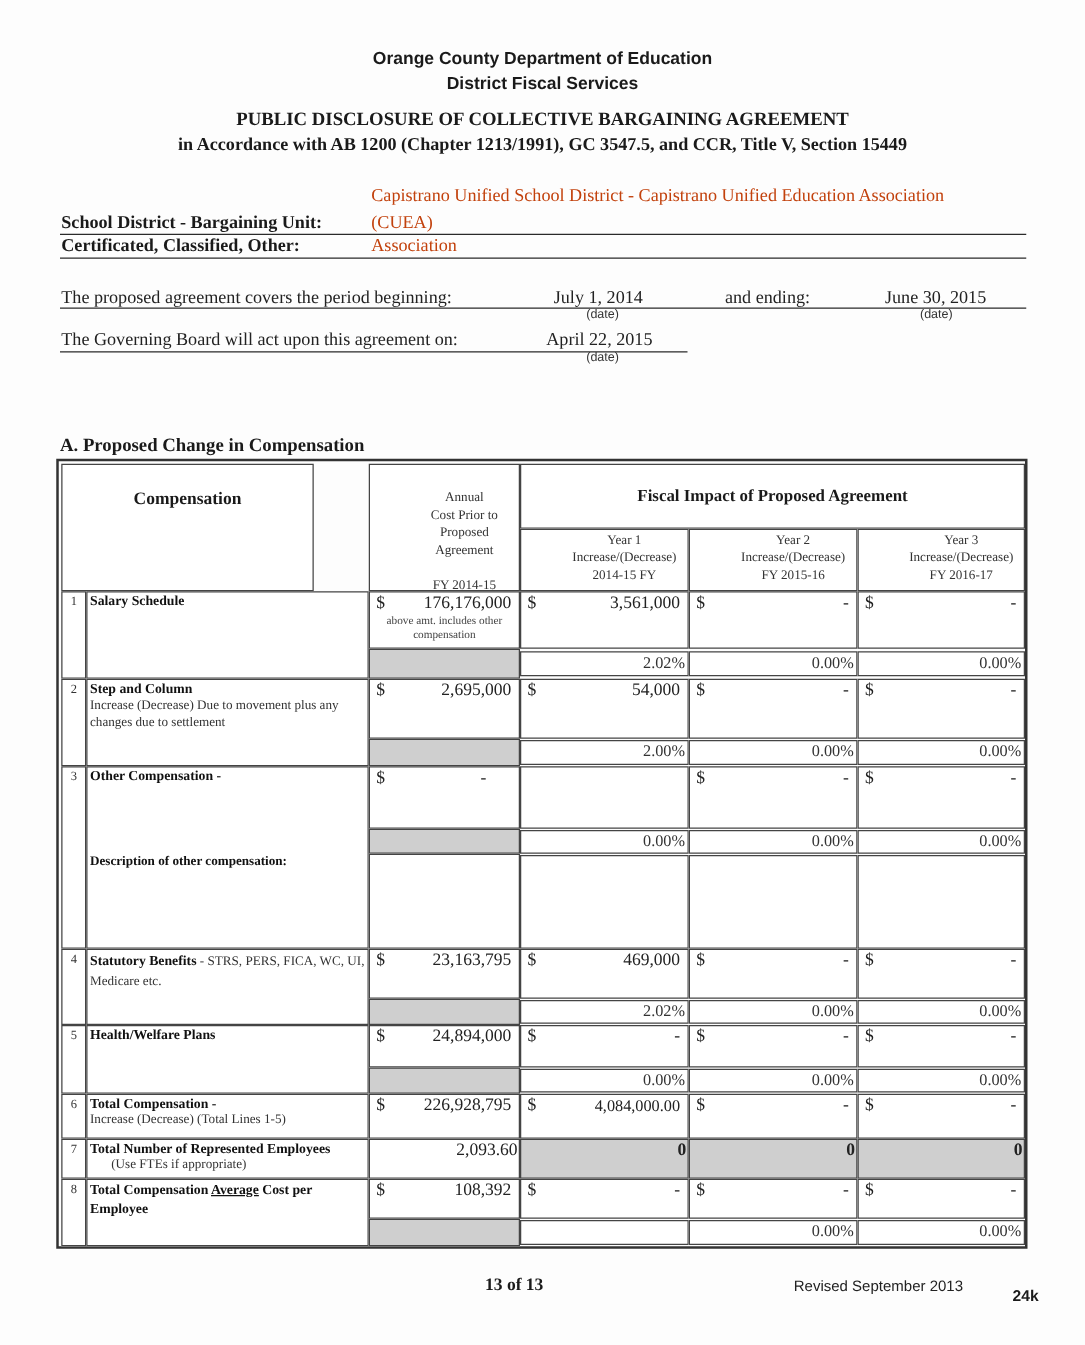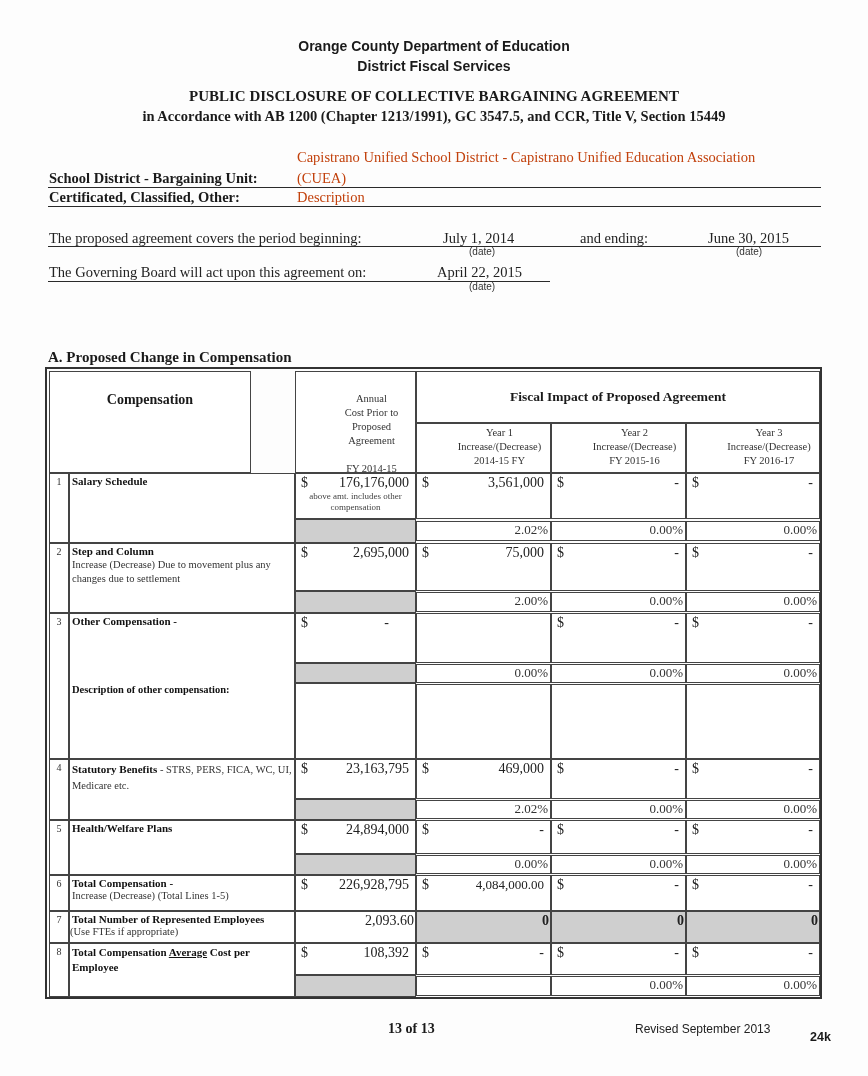--- a/index.html
+++ b/index.html
@@ -47,21 +47,21 @@
 <div class="abs sans center org1">Orange County Department of Education</div>
 <div class="abs sans center org2">District Fiscal Services</div>
 <div class="abs serif center title1">PUBLIC DISCLOSURE OF COLLECTIVE BARGAINING AGREEMENT</div>
 <div class="abs serif center title2">in Accordance with AB 1200 (Chapter 1213/1991), GC 3547.5, and CCR, Title V, Section 15449</div>
 
 <div class="abs serif val" style="left:297px; top:149px;">Capistrano Unified School District - Capistrano Unified Education Association</div>
 <div class="abs serif lbl-bold" style="left:49px; top:170px;">School District - Bargaining Unit:</div>
 <div class="abs serif val" style="left:297px; top:170px;">(CUEA)</div>
 <div class="rule" style="left:48px; top:187px; width:773px;"></div>
 <div class="abs serif lbl-bold" style="left:49px; top:189px;">Certificated, Classified, Other:</div>
-<div class="abs serif val" style="left:297px; top:189px;">Description</div>
+<div class="abs serif val" style="left:297px; top:189px;">Association</div>
 <div class="rule" style="left:48px; top:206px; width:773px;"></div>
 
 <div class="abs serif val" style="left:49px; top:230px; color:#222;">The proposed agreement covers the period beginning:</div>
 <div class="abs serif val" style="left:443px; top:230px; color:#222;">July 1, 2014</div>
 <div class="abs serif val" style="left:580px; top:230px; color:#222;">and ending:</div>
 <div class="abs serif val" style="left:708px; top:230px; color:#222;">June 30, 2015</div>
 <div class="rule" style="left:48px; top:246px; width:773px;"></div>
 <div class="abs small-date" style="left:469px; top:246px;">(date)</div>
 <div class="abs small-date" style="left:736px; top:246px;">(date)</div>
 
@@ -139,21 +139,21 @@
     <div class="t-label" style="padding:1px 2px;">Step and Column</div>
     <div class="t-desc" style="padding:0 2px; line-height:14px;">Increase (Decrease) Due to movement plus any changes due to settlement</div>
   </div>
   <div class="cell" style="left:248px; top:174px; width:121px; height:48px;">
     <span class="t-num dollar">$</span>
     <span class="t-num amt">2,695,000</span>
   </div>
   <div class="cell shade" style="left:248px; top:222px; width:121px; height:22px;"></div>
   <div class="cell" style="left:369px; top:174px; width:135px; height:48px;">
     <span class="t-num dollar">$</span>
-    <span class="t-num amt">75,000</span>
+    <span class="t-num amt">54,000</span>
   </div>
   <div class="cell" style="left:504px; top:174px; width:135px; height:48px;">
     <span class="t-num dollar">$</span>
     <span class="t-num amt">-</span>
   </div>
   <div class="cell" style="left:639px; top:174px; width:134px; height:48px;">
     <span class="t-num dollar">$</span>
     <span class="t-num amt">-</span>
   </div>
   <div class="cell" style="left:369px; top:223px; width:135px; height:20px;">
@@ -281,21 +281,21 @@
     <span class="t-num amt">-</span>
   </div>
   <div class="cell" style="left:639px; top:506px; width:134px; height:36px;">
     <span class="t-num dollar">$</span>
     <span class="t-num amt">-</span>
   </div>
 
   <div class="cell linenum" style="left:2px; top:542px; width:20px; height:32px;">7</div>
   <div class="cell" style="left:22px; top:542px; width:226px; height:32px;">
     <div class="t-label" style="padding:1px 2px;">Total Number of Represented Employees</div>
-    <div class="t-desc" style="padding:0 0;">(Use FTEs if appropriate)</div>
+    <div class="t-desc" style="padding:0 19px;">(Use FTEs if appropriate)</div>
   </div>
   <div class="cell" style="left:248px; top:542px; width:121px; height:32px;">
     <span class="t-num amt" style="right:1px;">2,093.60</span>
   </div>
   <div class="cell shade" style="left:369px; top:542px; width:135px; height:32px;">
     <span class="t-num amt" style="right:1px; font-weight:bold;">0</span>
   </div>
   <div class="cell shade" style="left:504px; top:542px; width:135px; height:32px;">
     <span class="t-num amt" style="right:1px; font-weight:bold;">0</span>
   </div>

